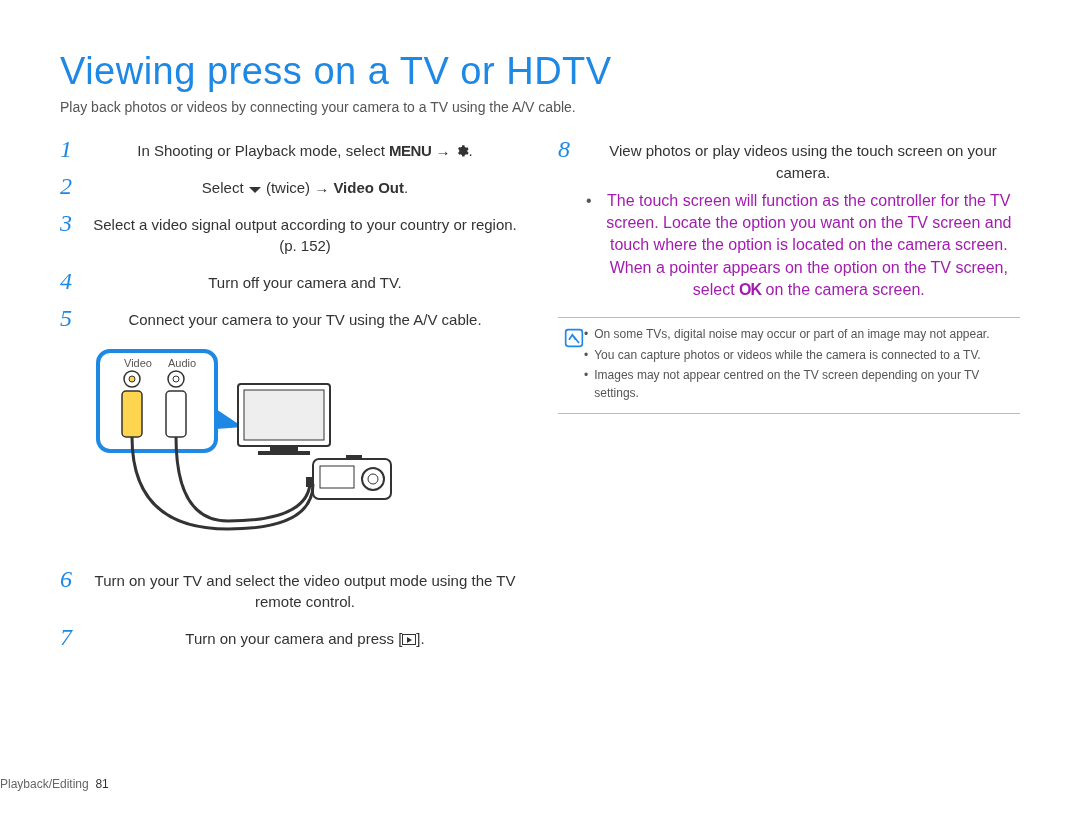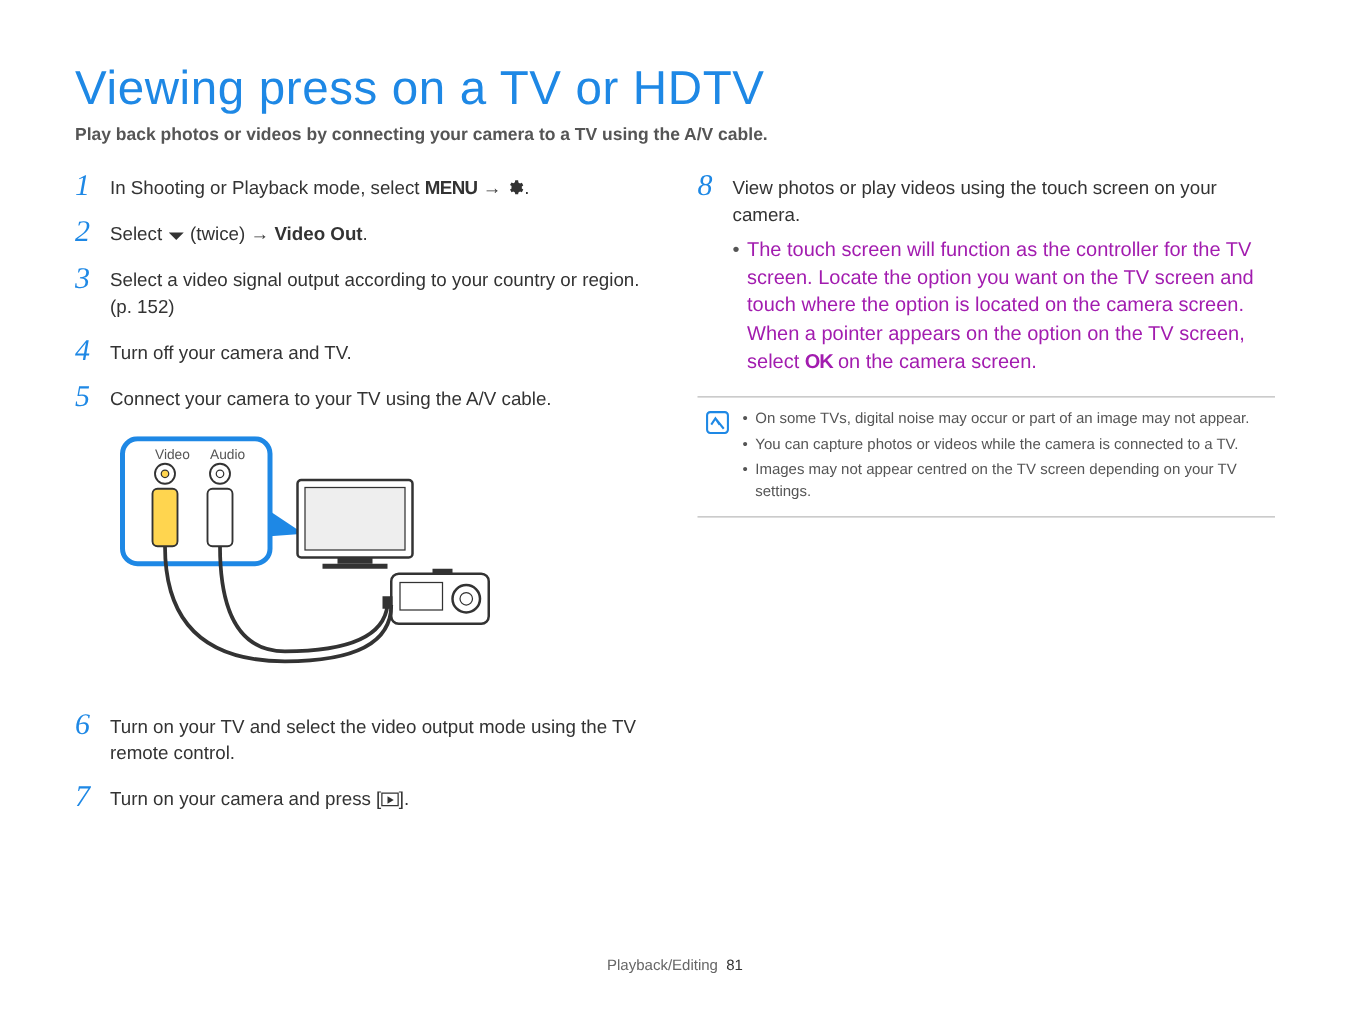--- a/index.html
+++ b/index.html
@@ -18,21 +18,21 @@
     font-weight: 400;
     letter-spacing: 0.5px;
     margin-bottom: 6px;
     font-family: "Arial Narrow", Arial, sans-serif;
     font-stretch: condensed;
   }
   .intro {
     font-size: 14px;
     color: #555;
     margin-bottom: 22px;
-    font-weight: 700;
+    font-weight: 400;
   }
   .columns {
     display: flex;
     gap: 36px;
   }
   .col {
     flex: 1;
     min-width: 0;
   }
   ol.steps {
@@ -50,21 +50,21 @@
   }
   .step-num {
     color: #1E88E5;
     font-size: 24px;
     font-style: italic;
     font-family: Georgia, "Times New Roman", serif;
     line-height: 1;
     min-width: 18px;
     font-weight: 400;
   }
-  .step-body { flex: 1; padding-top: 3px; }
+  .step-body { flex: 1; padding-top: 3px; text-align: center; }
   .bold { font-weight: 700; }
   .menu-label {
     font-weight: 900;
     font-family: Arial, sans-serif;
     letter-spacing: -0.5px;
   }
   .ok-label {
     font-weight: 900;
     font-family: Arial, sans-serif;
     letter-spacing: -1px;
@@ -110,21 +110,21 @@
     content: "•";
     color: #555;
   }
   .diagram {
     margin: 6px 0 14px 28px;
     width: 320px;
     height: 200px;
   }
   .note-box {
     display: flex;
-    gap: 10px;
+    gap: 0;
     border-top: 1px solid #bbb;
     border-bottom: 1px solid #bbb;
     padding: 8px 6px;
     margin-top: 14px;
   }
   .note-icon {
     flex: 0 0 auto;
     color: #1E88E5;
     margin-top: 2px;
   }
@@ -136,23 +136,22 @@
     line-height: 1.45;
   }
   .note-list li {
     display: flex;
     gap: 6px;
     margin-bottom: 3px;
   }
   .note-list li::before { content: "•"; }
   .footer {
     position: absolute;
-    bottom: 36px;
+    bottom: 24px;
     left: 0; right: 0;
-    text-align: center;
     font-size: 12px;
     color: #666;
     margin-top: 45px;
   }
   .footer .pn { color: #333; }
 </style>
 </head>
 <body>
 
 <h1 class="page-title">Viewing press on a TV or HDTV</h1>

